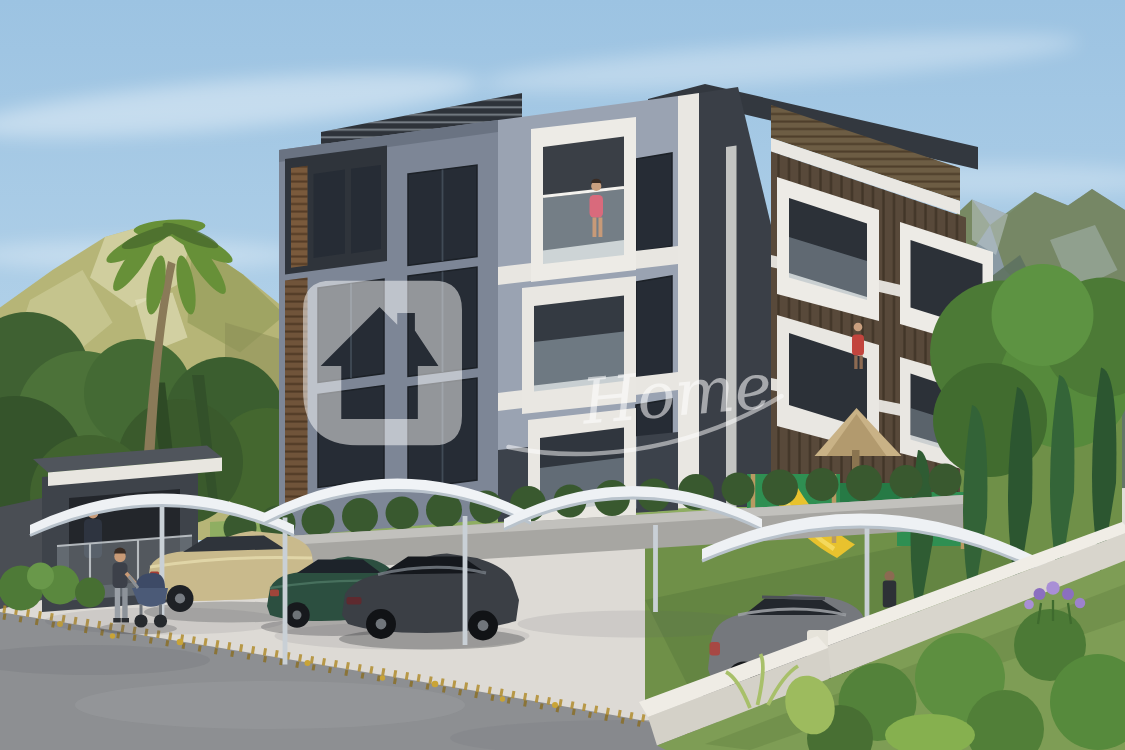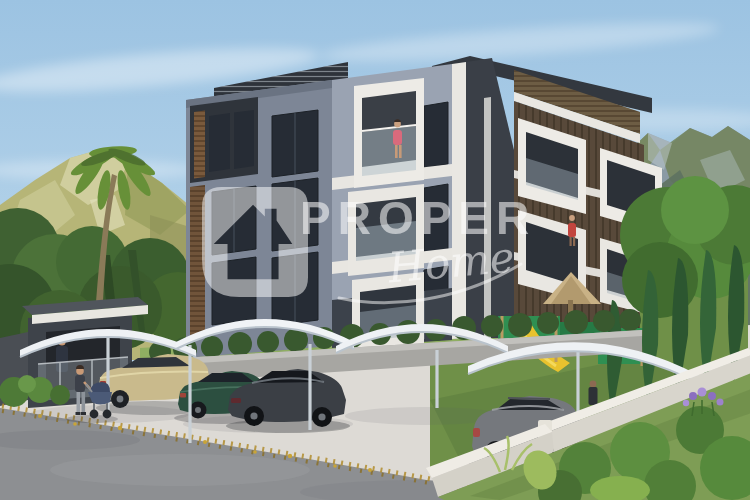--- a/index.html
+++ b/index.html
@@ -466,20 +466,19 @@
           <circle cx="107" cy="414" r="4.4" fill="#26292d"></circle>
     </g>
   </g>
 </svg>
 
 <div class="watermark">
   <svg class="wm-icon" width="106" height="110" viewBox="0 0 108 112">
     <path fill-rule="evenodd" fill="rgba(255,255,255,0.5)" d="M20,0 H88 Q108,0 108,20 V92 Q108,112 88,112 H38 Q0,112 0,74 V20 Q0,0 20,0 Z
          M52,18 L64,30 L64,22 L76,22 L76,34 L92,58 L78,58 L78,94 L26,94 L26,58 L12,58 Z"></path>
   </svg>
-  <div class="wm-brand">PROPER</div>
   <div class="wm-script">Home</div>
   <svg class="wm-flourish" width="200" height="50" viewBox="0 0 200 50">
     <path d="M4,40 C50,50 120,46 186,6" stroke="rgba(255,255,255,0.5)" stroke-width="3" fill="none" stroke-linecap="round"></path>
   </svg>
 </div>
 
 </div>
 
 </body></html>

